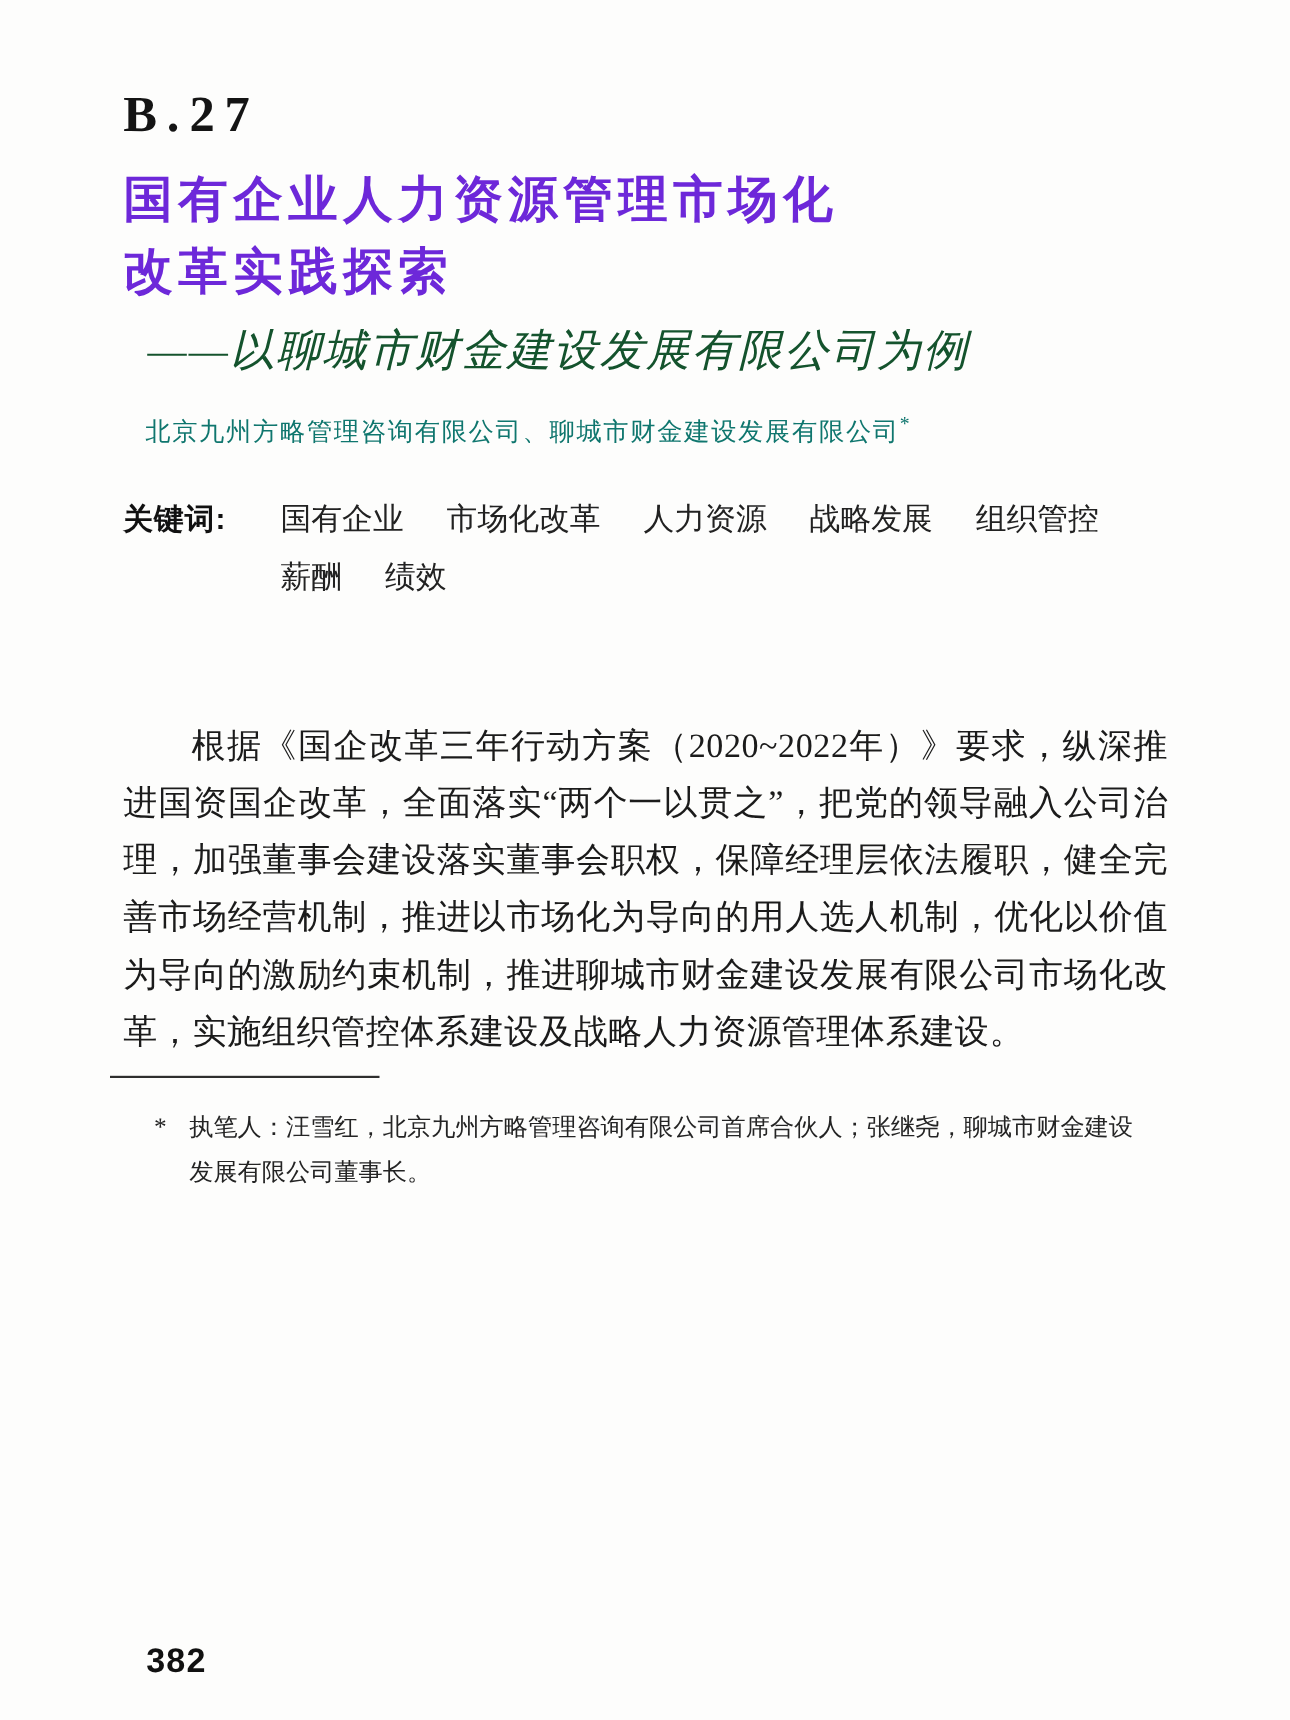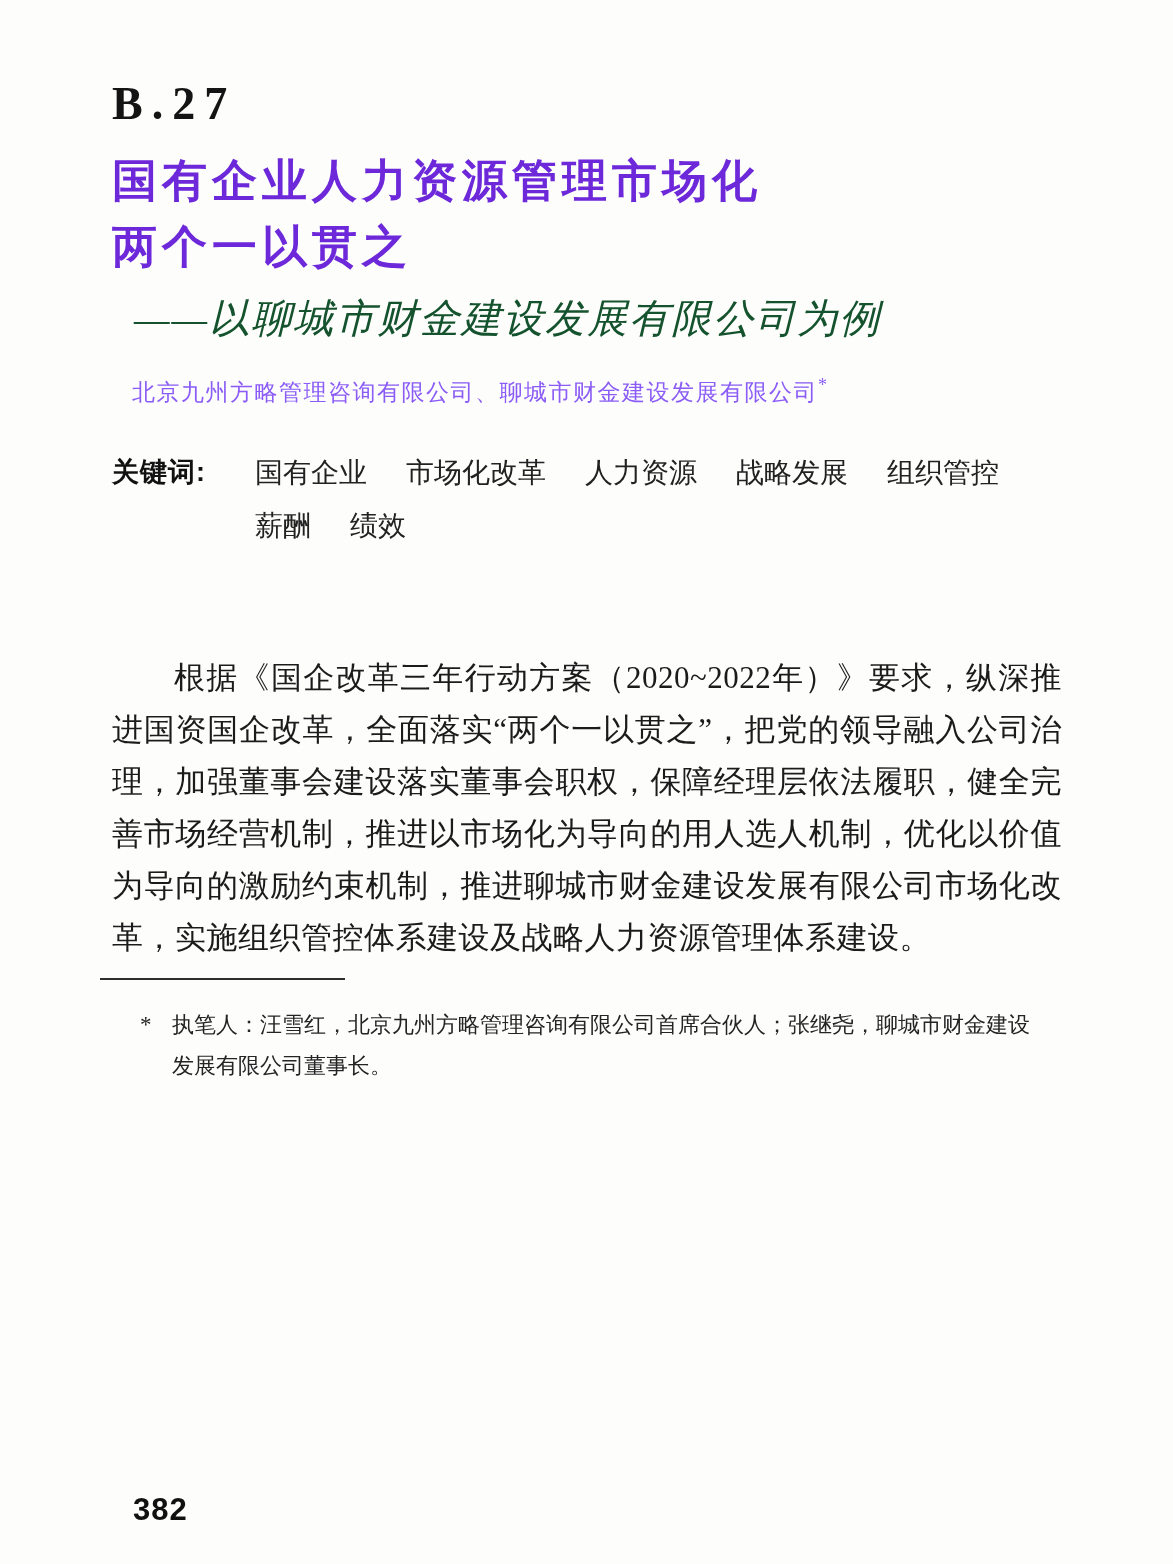--- a/index.html
+++ b/index.html
@@ -52,21 +52,21 @@
     font-style: italic;
   }
 
   
   .authors {
     margin-top: 38px;
     margin-left: 20px;
     font-size: 23px;
     line-height: 30px;
     letter-spacing: 1.5px;
-    color: #8b5cf6;
+    color: #0f766e;
   }
   .authors sup {
     font-size: 18px;
     vertical-align: super;
     line-height: 0;
   }
 
   
   .meta-row { display: flex; align-items: flex-start; }
   .abstract-row { margin-top: 64px; }
@@ -148,21 +148,21 @@
 </head>
 <body>
 
 <div class="page">
   <div class="content">
 
     <div class="chapter-no">B.27</div>
 
     <h1 class="title">
       <span class="title-line">国有企业人力资源管理市场化</span><br>
-      <span class="title-line">两个一以贯之</span>
+      <span class="title-line">改革实践探索</span>
     </h1>
 
     <div class="subtitle">——以聊城市财金建设发展有限公司为例</div>
 
     <div class="authors">
       <span>北京九州方略管理咨询有限公司、聊城市财金建设发展有限公司</span><sup>*</sup>
     </div>
 
 
     <div class="meta-row keywords-row">

